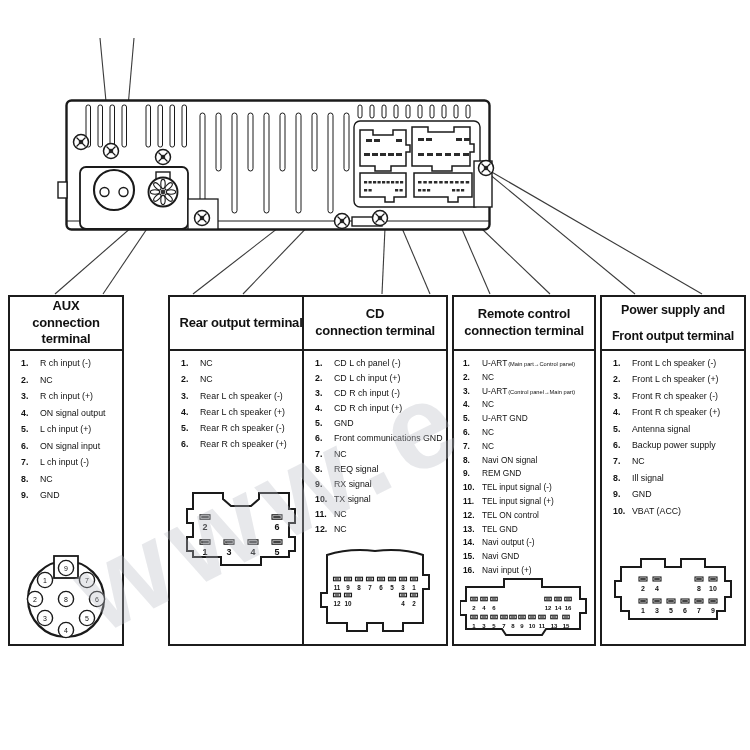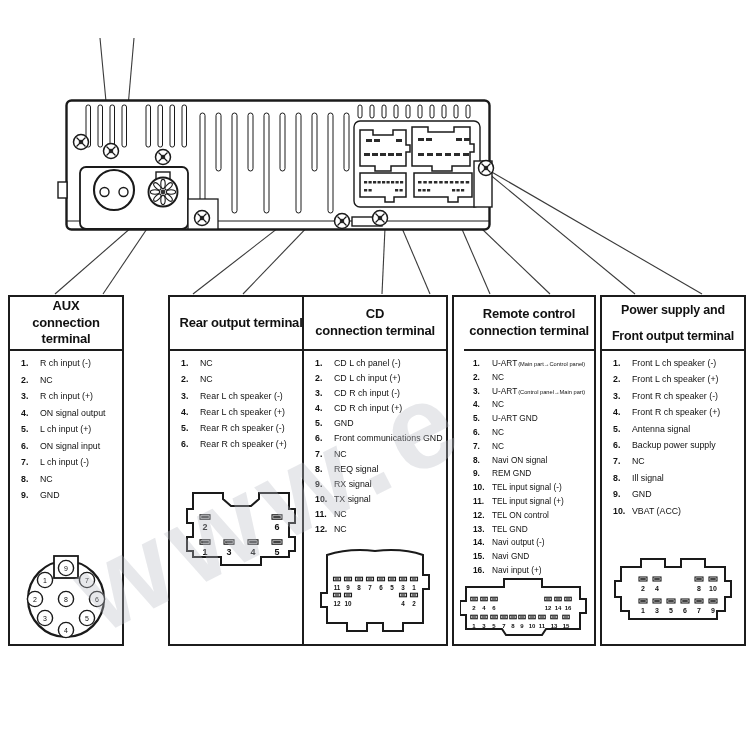--- a/index.html
+++ b/index.html
@@ -7,21 +7,21 @@
          font-family:"Liberation Sans",sans-serif;color:#111;}
   #unit{position:absolute;left:0;top:0;}
   .watermark{position:absolute;left:52px;top:538px;font-size:118px;font-weight:bold;
              letter-spacing:10px;color:rgba(186,190,198,0.35);transform:rotate(-27deg);
              transform-origin:left top;white-space:nowrap;pointer-events:none;z-index:6;}
   .box{position:absolute;top:295px;height:351px;border:2px solid #1c1c1c;box-sizing:border-box;
        background:#fff;}
   #b0{left:8px;width:116px;}
   #b1{left:152px;width:146px;margin-left:16px;}
   #b2{left:302px;width:146px;}
-  #b3{left:452px;width:144px;padding-left:10px;}
+  #b3{left:452px;width:144px;}
   #b4{left:600px;width:146px;}
   .title{height:52px;border-bottom:2px solid #1c1c1c;display:flex;flex-direction:column;
          justify-content:center;align-items:center;font-weight:bold;font-size:13px;
          line-height:1.28;text-align:center;letter-spacing:-0.2px;}
   #b4 .title{font-size:12.5px;gap:10px;}
   ol.pins{list-style:none;margin:7px 0 0 0;padding:0 2px 0 11px;font-size:8.8px;}
   ol.pins li{display:flex;align-items:baseline;}
   .num{width:19px;flex:none;font-weight:bold;}
   .lab{white-space:nowrap;}
   .note{font-size:5.7px;margin-left:1px;white-space:nowrap;}

